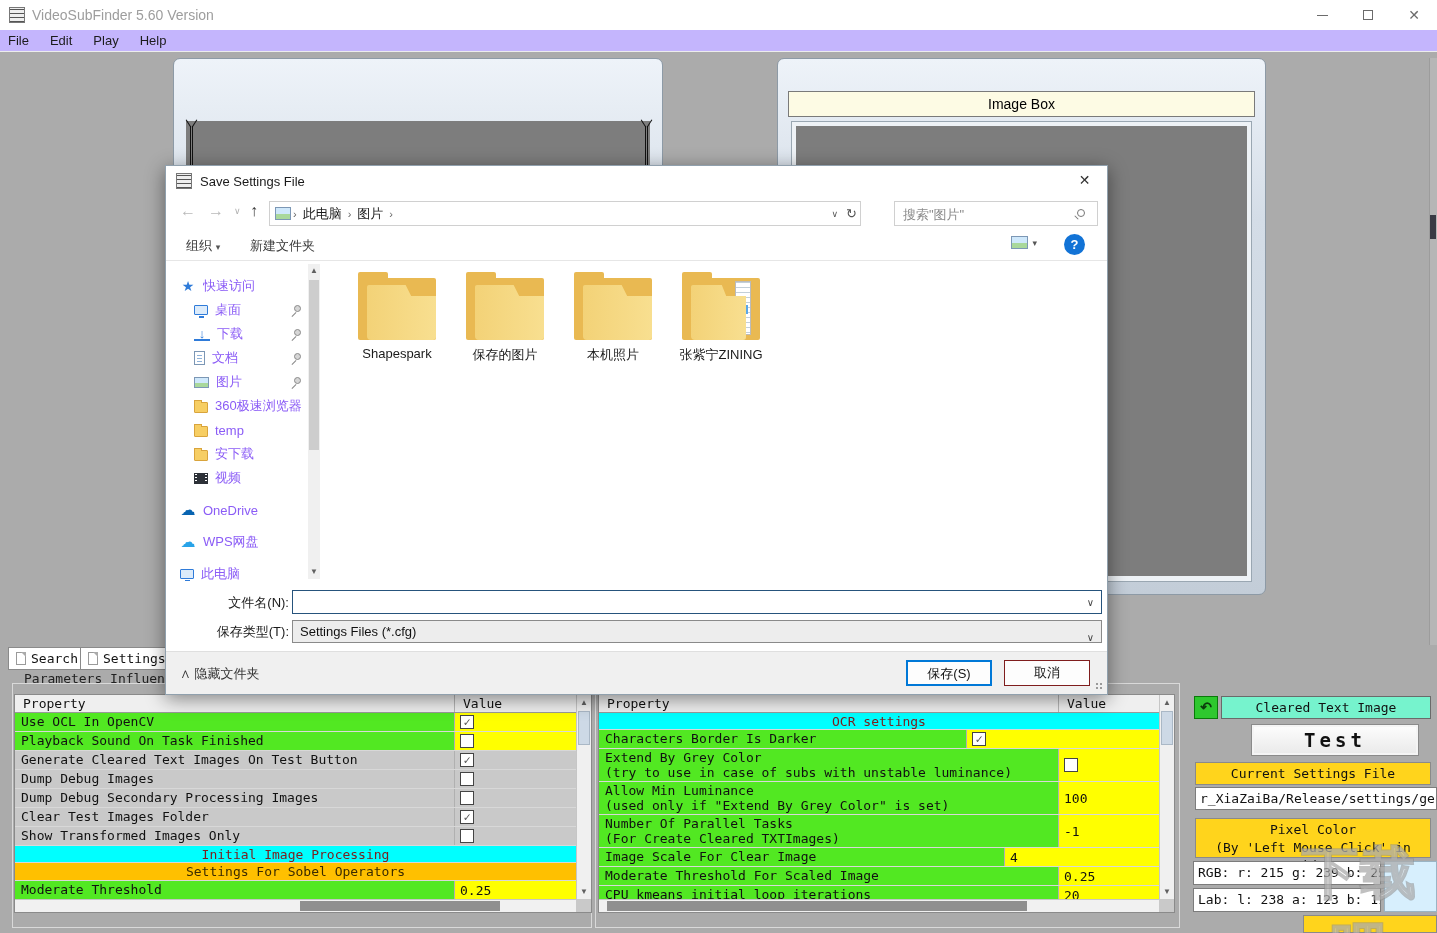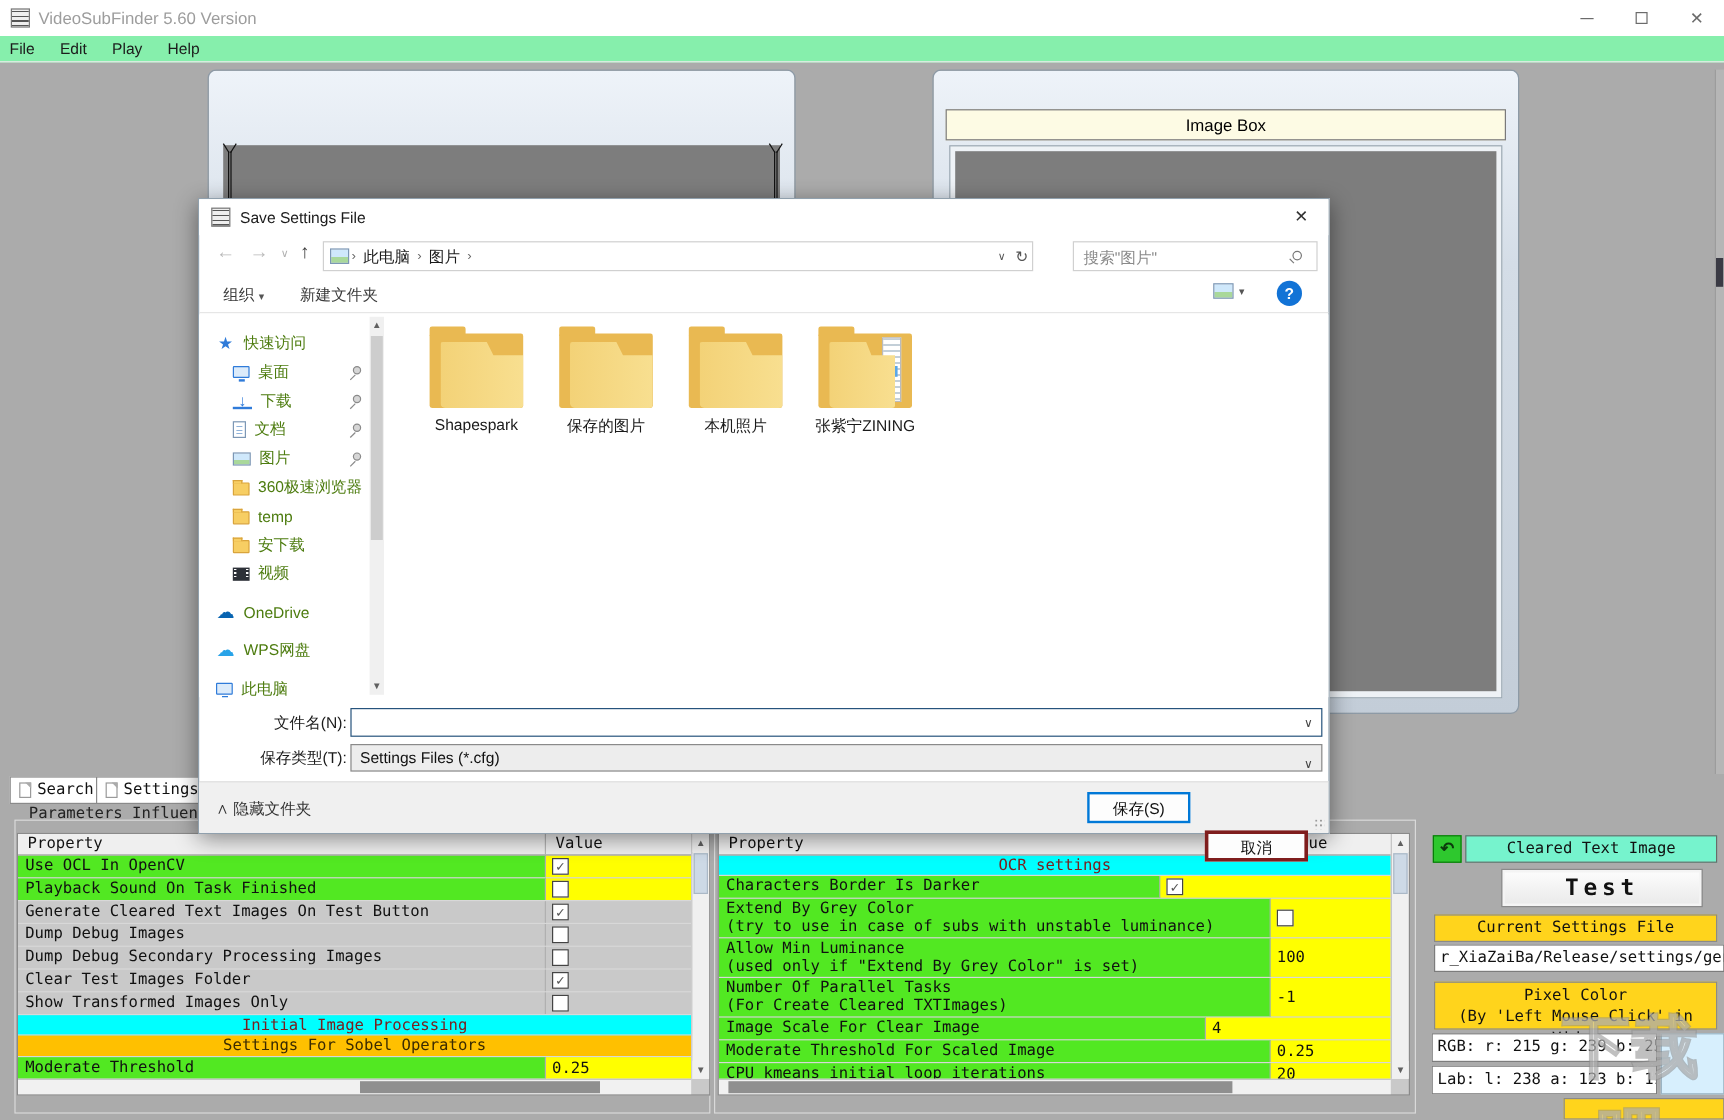--- a/index.html
+++ b/index.html
@@ -9,21 +9,21 @@
   
   .titlebar { position:absolute; left:0; top:0; width:1437px; height:30px; background:#fff; }
   .appicon { position:absolute; left:9px; top:7px; width:16px; height:16px; border:1px solid #777;
              background:repeating-linear-gradient(0deg,#555 0 1px,transparent 1px 4px),#eee; }
   .title-text { position:absolute; left:32px; top:7px; color:#9d9d9d; font-size:14px; }
   .winbtns { position:absolute; right:0; top:0; height:30px; display:flex; }
   .winbtn { width:46px; height:30px; display:flex; align-items:center; justify-content:center; color:#6b6b6b; }
   .ic-min { width:11px; height:1px; background:#6b6b6b; }
   .ic-max { width:10px; height:10px; border:1px solid #6b6b6b; }
   .ic-close { font-size:14px; line-height:1; }
-  .menubar { position:absolute; left:0; top:30px; width:1437px; height:22px; background:#86efac; border-bottom:1px solid #ececec; display:flex; align-items:center; padding-left:8px; gap:21px; }
+  .menubar { position:absolute; left:0; top:30px; width:1437px; height:22px; background:#c4b5fd; border-bottom:1px solid #ececec; display:flex; align-items:center; padding-left:8px; gap:21px; }
   .menu-item { color:#1c1c1c; font-size:13px; }
 
   
   .panel { position:absolute; border:1px solid #8d9aa6; border-radius:7px;
            background:linear-gradient(180deg,#eef3f9 0%,#d4dde7 30%,#c3cdd8 100%); }
   .panel-title { position:absolute; left:10px; right:10px; top:32px; height:26px; background:#fdfbe4; border:1px solid #7a7a7a;
                  text-align:center; line-height:24px; font-size:14px; color:#000; }
   .panel-content { position:absolute; background:#7d7d7d; }
   .frame { position:absolute; background:#eef2f6; border:1px solid #9aa7b2; }
   .vmarker { position:absolute; width:9px; height:48px; }
@@ -93,21 +93,21 @@
   .toolitem { position:absolute; top:7px; font-size:13px; color:#3a3a3a; }
   .dd { font-size:9px; color:#555; }
   .viewbtn { position:absolute; right:70px; top:6px; display:flex; gap:4px; align-items:center; }
   .helpbtn { position:absolute; right:22px; top:4px; width:21px; height:21px; border-radius:50%; background:#1273d6; color:#fff; font-weight:bold; text-align:center; line-height:21px; font-size:13px; }
   .i-photo { width:17px; height:13px; border:1px solid #7c97b5; background:linear-gradient(180deg,#cfe8fb 55%,#a9d89b 55%); }
 
   .dlg-body { position:absolute; left:0; top:96px; right:0; height:319px; background:#fff; }
   .sb-list { position:absolute; left:8px; top:12px; width:132px; bottom:0; overflow:hidden; }
   .sb-item { height:24px; display:flex; align-items:center; gap:7px; padding-left:20px; position:relative; }
   .sb-item.top { padding-left:6px; }
-  .sb-label { font-size:13px; color:#4d7c0f; white-space:nowrap; overflow:hidden; flex:1; }
+  .sb-label { font-size:13px; color:#8b5cf6; white-space:nowrap; overflow:hidden; flex:1; }
   .si { display:inline-flex; width:16px; justify-content:center; align-items:center; flex:none; }
   .i-star { color:#2f7bd9; font-size:14px; }
   .i-cloud1 { color:#0864b1; font-size:15px; }
   .i-cloud2 { color:#28a3e8; font-size:15px; }
   .i-down { color:#2f7bd9; font-weight:bold; font-size:13px; border-bottom:2px solid #2f7bd9; line-height:11px; }
   .i-desktop,.i-computer { width:14px; height:10px; border:1px solid #2f7bd9; background:#dcebfa; border-radius:1px; position:relative; }
   .i-desktop::after,.i-computer::after { content:""; position:absolute; left:4px; bottom:-4px; width:5px; height:2px; background:#2f7bd9; }
   .i-doc { width:11px; height:14px; background:#fff; border:1px solid #7c97b5; position:relative; }
   .i-doc::before { content:""; position:absolute; left:2px; top:3px; right:2px; height:8px; background:repeating-linear-gradient(180deg,#8fb2d9 0 1px,transparent 1px 3px); }
   .i-pic { width:15px; height:11px; border:1px solid #7c97b5; background:linear-gradient(180deg,#cfe8fb 55%,#a9d89b 55%); }
@@ -138,21 +138,21 @@
   .fname-row { position:absolute; left:0; top:424px; right:0; height:26px; }
   .flabel2 { position:absolute; font-size:13px; color:#1a1a1a; text-align:right; width:115px; top:4px; }
   .fname-input { position:absolute; left:126px; top:0; width:810px; height:24px; background:#fff; border:1px solid #26537c; }
   .combo-chev { position:absolute; right:7px; top:6px; font-size:10px; color:#444; }
   .ftype-row { position:absolute; left:0; top:454px; right:0; height:24px; }
   .ftype-combo { position:absolute; left:126px; top:0; width:810px; height:23px; background:#ededed; border:1px solid #8a8a8a; font-size:13px; line-height:21px; padding-left:7px; }
   .dlg-footer { position:absolute; left:0; bottom:0; right:0; height:43px; background:#f0f0f0; border-top:1px solid #dfdfdf; }
   .hidefolders { position:absolute; left:14px; top:13px; font-size:13px; color:#333; }
   .dlg-btn { position:absolute; top:8px; width:86px; height:26px; background:#fdfdfd; text-align:center; line-height:24px; font-size:13px; }
   .btn-save { left:740px; border:2px solid #0078d7; }
-  .btn-cancel { left:838px; border:3px solid #7f1d1d;margin-top:32px; }
+  .btn-cancel { left:838px; border:1px solid #7f1d1d; }
   .grip { position:absolute; right:3px; bottom:3px; width:8px; height:8px;
           background:radial-gradient(circle at 1px 1px,#9a9a9a 1px,transparent 1px); background-size:4px 4px; }
 
   
   .wm { position:absolute; z-index:30; pointer-events:none; text-align:center; }
   .wm1 { font-size:56px; font-weight:bold; color:rgba(255,255,255,.45); -webkit-text-stroke:2px rgba(140,140,140,.55); letter-spacing:2px; }
 </style>
 </head>
 <body>
 

